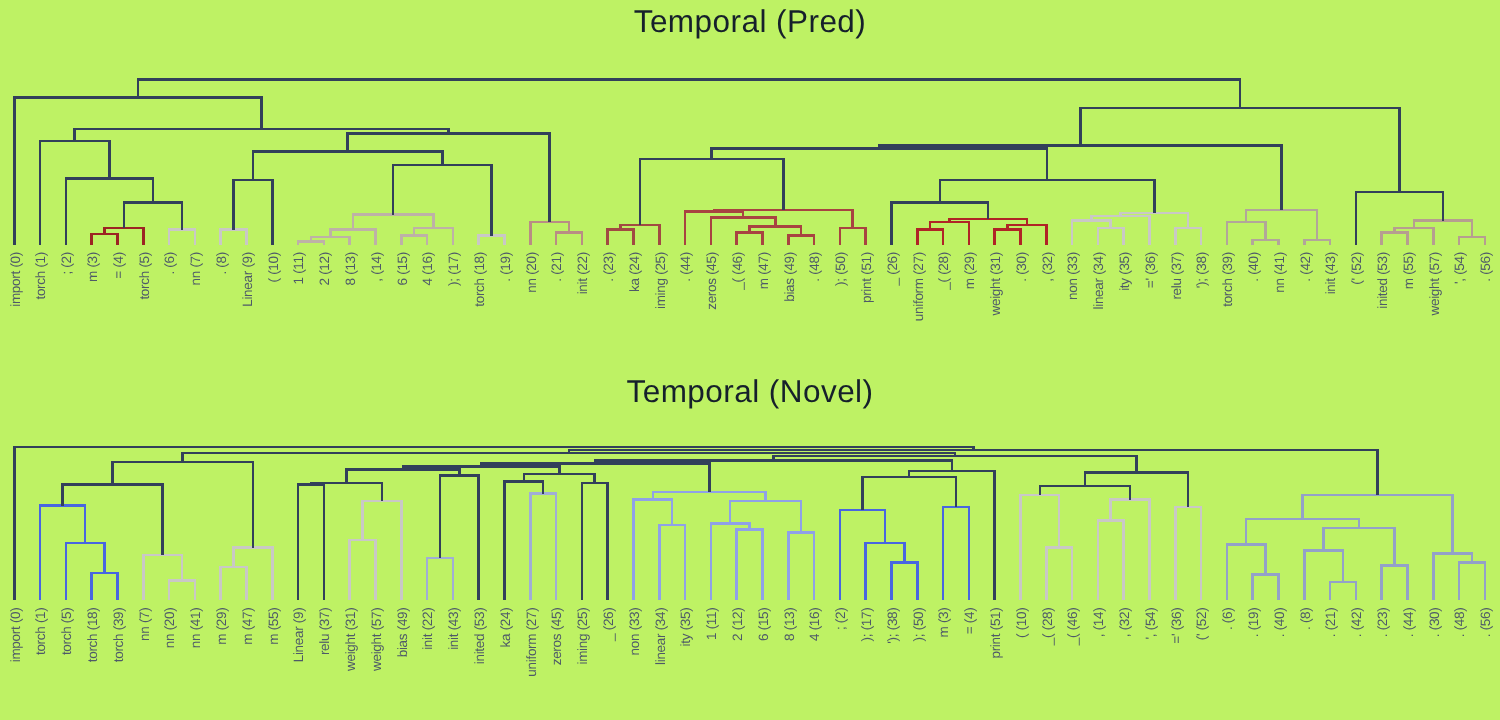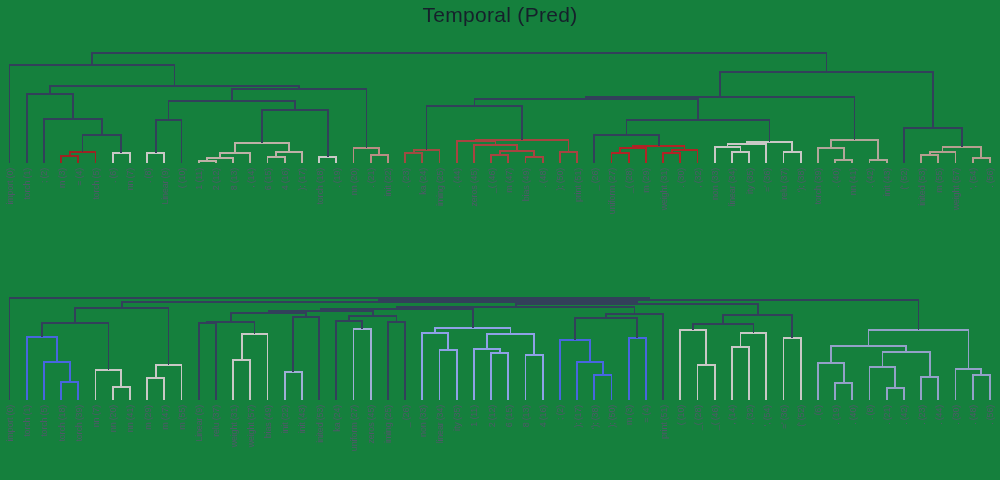--- a/index.html
+++ b/index.html
@@ -1,28 +1,29 @@
 <!DOCTYPE html>
 <html><head>
 <meta charset="utf-8">
 <style>
   html,body{margin:0;padding:0;background:#ffffff;}
-  .canvas{position:relative;width:1000px;height:480px;background:#15803d;overflow:hidden;
+  .canvas{position:relative;width:1000px;height:480px;background:#bef264;overflow:hidden;
           font-family:"Liberation Sans",sans-serif;}
   .chart-title{position:absolute;left:0;width:1000px;text-align:center;
                font-size:21px;font-weight:500;letter-spacing:.3px;color:#16202b;}
   #title-pred{top:3px;}
   #title-novel{top:250px;}
   svg{position:absolute;left:0;top:0;}
 </style>
 </head>
 <body>
 
 <div class="canvas">
   <div class="chart-title" id="title-pred">Temporal (Pred)</div>
+  <div class="chart-title" id="title-novel">Temporal (Novel)</div>
   <svg id="plot" width="1000" height="480" viewBox="0 0 1000 480">
       <path d="M 61.099999999999994 163 L 61.099999999999994 156 L 78.3 156 L 78.3 163" fill="none" stroke="#9c2423" stroke-width="1.7" shape-rendering="crispEdges"></path>
       <path d="M 69.69999999999999 156 L 69.69999999999999 152 L 95.5 152 L 95.5 163" fill="none" stroke="#9c2423" stroke-width="1.7" shape-rendering="crispEdges"></path>
       <path d="M 112.69999999999999 163 L 112.69999999999999 153 L 129.89999999999998 153 L 129.89999999999998 163" fill="none" stroke="#c9c8c6" stroke-width="1.7" shape-rendering="crispEdges"></path>
       <path d="M 82.6 152 L 82.6 135 L 121.29999999999998 135 L 121.29999999999998 153" fill="none" stroke="#32405a" stroke-width="1.7" shape-rendering="crispEdges"></path>
       <path d="M 43.9 163 L 43.9 119 L 101.94999999999999 119 L 101.94999999999999 135" fill="none" stroke="#32405a" stroke-width="1.7" shape-rendering="crispEdges"></path>
       <path d="M 26.7 163 L 26.7 94 L 72.925 94 L 72.925 119" fill="none" stroke="#32405a" stroke-width="1.7" shape-rendering="crispEdges"></path>
       <path d="M 147.1 163 L 147.1 153 L 164.29999999999998 153 L 164.29999999999998 163" fill="none" stroke="#c9c8c6" stroke-width="1.7" shape-rendering="crispEdges"></path>
       <path d="M 155.7 153 L 155.7 120 L 181.5 120 L 181.5 163" fill="none" stroke="#32405a" stroke-width="1.7" shape-rendering="crispEdges"></path>
       <path d="M 198.7 163 L 198.7 161 L 215.89999999999998 161 L 215.89999999999998 163" fill="none" stroke="#beb1a7" stroke-width="1.7" shape-rendering="crispEdges"></path>

